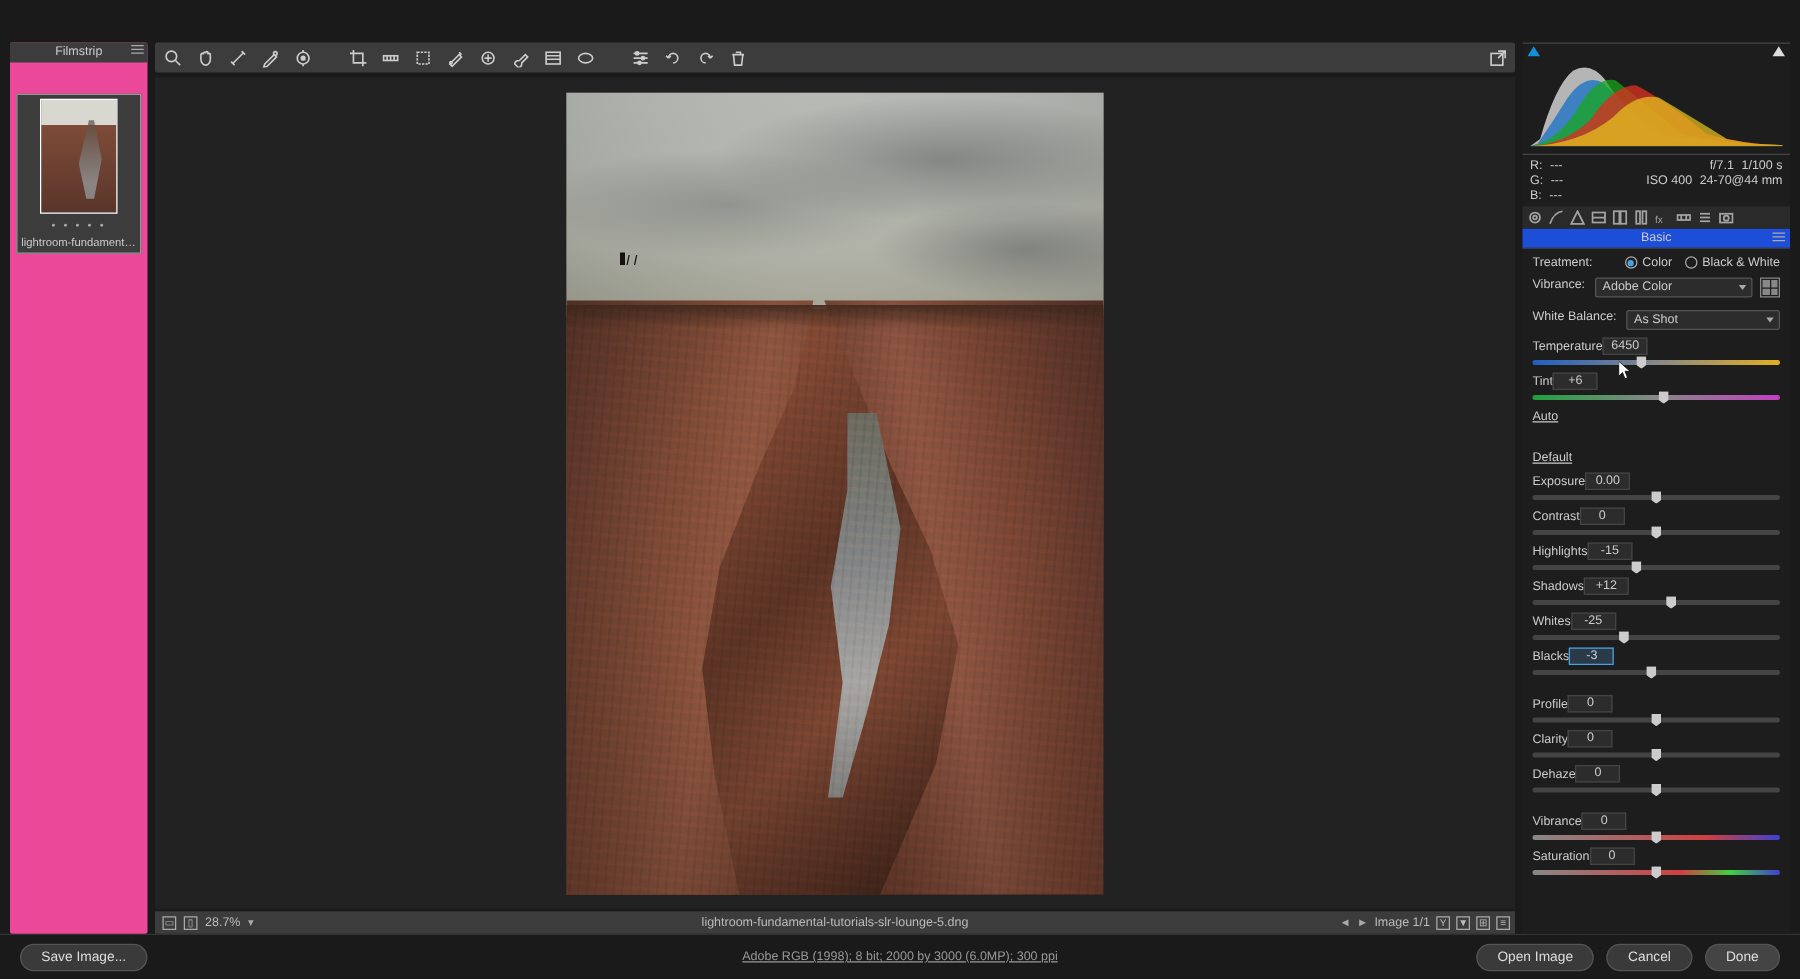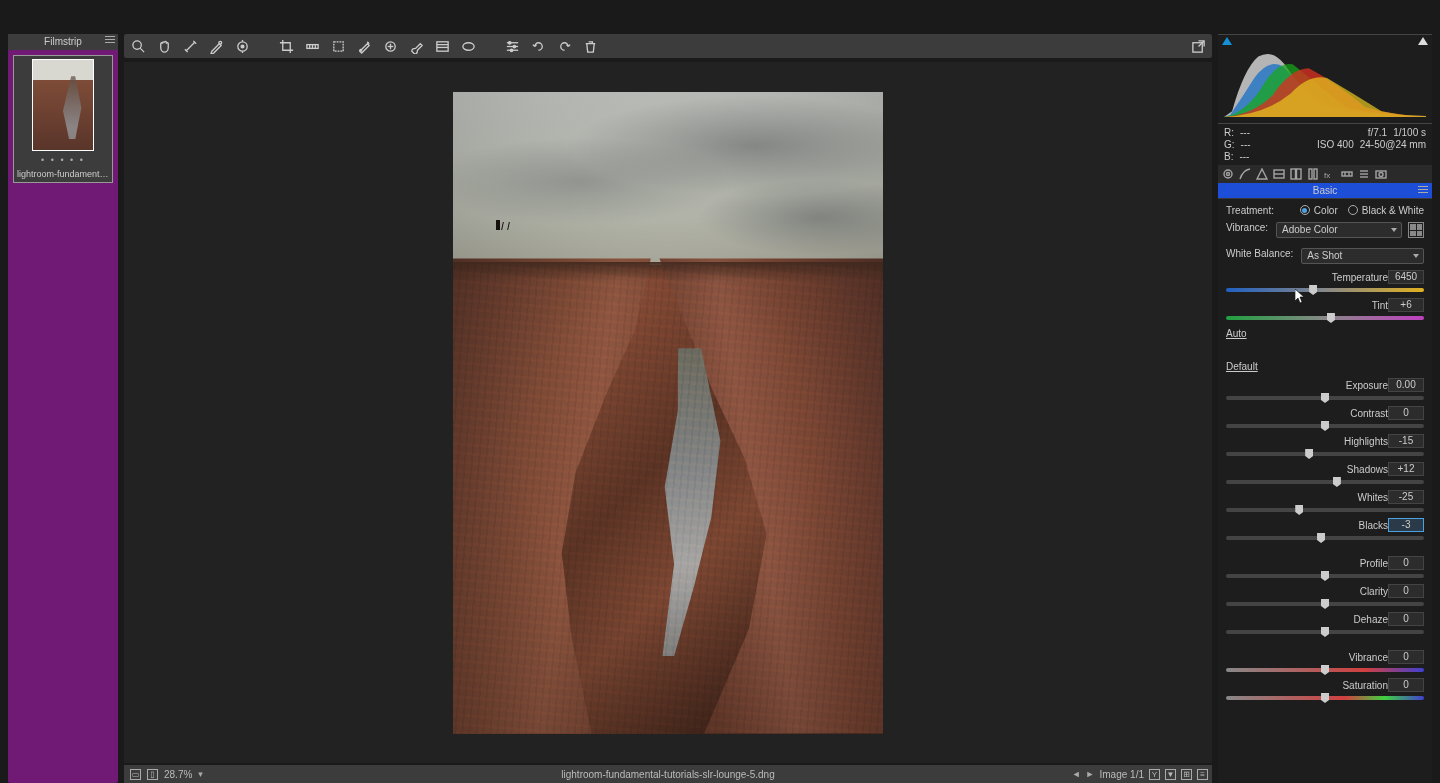--- a/index.html
+++ b/index.html
@@ -1,21 +1,21 @@
 <!DOCTYPE html>
 <html><head>
 <meta charset="utf-8">
 <style>
 * { margin:0; padding:0; box-sizing:border-box; font-family:"Segoe UI",Tahoma,sans-serif; }
 body { background:#000; width:1440px; height:783px; overflow:hidden; color:#ccc; font-size:11px; }
 .window { position:absolute; top:0; left:0; right:0; bottom:0; background:#1a1a1a; }
 .titlebar { background:#f0f0f0; color:#222; height:26px; line-height:26px; padding:0 10px; font-size:11px; border-bottom:1px solid #888; }
 .main { position:absolute; top:26px; left:0; right:0; bottom:0; background:#1a1a1a; display:flex; flex-direction:column; }
 .body-row { flex:1; display:flex; min-height:0; padding:8px 8px 0 8px; gap:6px; }
-.filmstrip { width:110px; background:#701a75; border-radius:2px; display:flex; flex-direction:column; position:relative; }
+.filmstrip { width:110px; background:#ec4899; border-radius:2px; display:flex; flex-direction:column; position:relative;gap:20px; }
 .filmstrip-header { background:#3c3c3c; height:16px; text-align:center; font-size:10px; line-height:16px; position:relative; color:#ccc; }
 .filmstrip-header .menu-icon { position:absolute; right:3px; top:2px; }
 .thumb-area { flex:1; padding:5px; }
 .thumb-item { border:1px solid #999; padding:3px; background:#3c3c3c; display:flex; flex-direction:column; align-items:center; }
 .thumb-img { width:62px; height:92px; background:linear-gradient(to bottom,#d8d8d0 0%,#d8d8d0 22%,#7e4c38 22%,#5a352a 100%); border:1px solid #fff; position:relative; }
 .thumb-img::after{content:'';position:absolute;top:18%;left:50%;width:34%;height:70%;background:linear-gradient(to bottom,#5a4a3e,#9aa2a8 80%);clip-path:polygon(40% 0,60% 0,90% 50%,60% 100%,30% 100%,0 55%);opacity:.7;}
 .thumb-dots { color:#aaa; font-size:9px; margin-top:4px; letter-spacing:2px; }
 .thumb-name { font-size:9px; color:#ccc; margin-top:4px; white-space:nowrap; overflow:hidden; text-overflow:ellipsis; width:100%; }
 .center-col { flex:1; display:flex; flex-direction:column; min-width:0; }
 .toolbar { height:24px; background:#3c3c3c; display:flex; align-items:center; padding:0 6px; gap:10px; position:relative; border-radius:2px; }
@@ -59,21 +59,21 @@
 .row-control .lbl{flex:0 0 auto;}
 .row-control .gap{flex:1;}
 .radio { width:10px;height:10px;border:1px solid #aaa;border-radius:50%;margin:0 4px 0 10px;display:inline-flex;align-items:center;justify-content:center;}
 .radio.checked::after{content:'';width:5px;height:5px;background:#4aa3e0;border-radius:50%;}
 .dropdown { background:#2c2c2c; border:1px solid #555; height:16px; line-height:14px; padding:0 16px 0 5px; position:relative; font-size:10px; color:#ccc; border-radius:2px;}
 .dropdown::after{content:'';position:absolute;right:4px;top:5px;border-left:3px solid transparent;border-right:3px solid transparent;border-top:4px solid #aaa;}
 .dropdown.wide{flex:1;margin-left:8px;}
 .grid-icon{width:16px;height:16px;margin-left:6px;border:1px solid #888;display:grid;grid-template-columns:1fr 1fr;grid-template-rows:1fr 1fr;gap:1px;padding:1px;}
 .grid-icon span{background:#888;}
 .slider-row { margin-bottom:2px;}
-.slider-row .top{display:flex;justify-content:flex-end;align-items:center;}
+.slider-row .top{display:flex;justify-content:flex-start;align-items:center;}
 .slider-row .val{background:#2c2c2c;border:1px solid #444;width:36px;height:14px;line-height:12px;text-align:center;font-size:10px;}
 .slider-row .val.active{border-color:#4aa3e0;background:#2a3a48;}
 .slider-track { height:4px; background:#444; position:relative; margin:4px 0 6px 0; border-radius:2px;}
 .slider-track .thumb{position:absolute;top:-3px;width:8px;height:10px;background:#ccc;transform:translateX(-50%);clip-path:polygon(0 0,100% 0,100% 70%,50% 100%,0 70%);}
 .slider-track.temp{background:linear-gradient(to right,#2060c0,#888 50%,#e0b020);}
 .slider-track.tint{background:linear-gradient(to right,#20a040,#888 50%,#c040c0);}
 .slider-track.vib{background:linear-gradient(to right,#888,#d04040 70%,#4040d0);}
 .slider-track.sat{background:linear-gradient(to right,#888,#d04040 60%,#40d040 80%,#4040d0);}
 .auto-row { display:flex; justify-content:center; gap:22px; margin:8px 0 6px 0;flex-direction:column;}
 .auto-row span{text-decoration:underline;cursor:pointer;}
@@ -287,21 +287,21 @@
                 <span>---</span>
               </div>
           </div>
           <div class="col" style="align-items:flex-end;">
             <div class="row">
                 <span>f/7.1</span>
                 <span>1/100 s</span>
               </div>
             <div class="row">
                 <span>ISO 400</span>
-                <span>24-50@24 mm</span>
+                <span>24-70@44 mm</span>
               </div>
           </div>
         </div>
         <div class="panel-tabs">
           <span class="ptab"><svg viewBox="0 0 12 12">
                 <circle cx="6" cy="6" r="4"></circle>
                 <circle cx="6" cy="6" r="1.5"></circle>
               </svg></span>
           <span class="ptab"><svg viewBox="0 0 12 12">
                 <path d="M1 11Q4 2 11 1"></path>
@@ -489,20 +489,29 @@
        <span class="val">0</span>
      </div>
      <div class="slider-track sat">
        <div class="thumb" style="left:50%"></div>
      </div>
    </div>
         </div>
       </div>
     </div>
 
+    <div class="bottom-bar">
+      <button class="btn">Save Image...</button>
+      <span class="bottom-center">Adobe RGB (1998); 8 bit; 2000 by 3000 (6.0MP); 300 ppi</span>
+      <div class="bottom-right">
+        <button class="btn">Open Image</button>
+        <button class="btn">Cancel</button>
+        <button class="btn primary">Done</button>
+      </div>
+    </div>
   </div>
 
   <div class="cursor-arrow" style="top:289px; right:133px;">
     <svg viewBox="0 0 12 16">
         <path d="M0 0 L0 12 L3 9 L5 14 L7 13 L5 8 L9 8 Z" fill="#fff" stroke="#000" stroke-width=".6"></path>
       </svg>
   </div>
 </div>
 
 </body></html>

